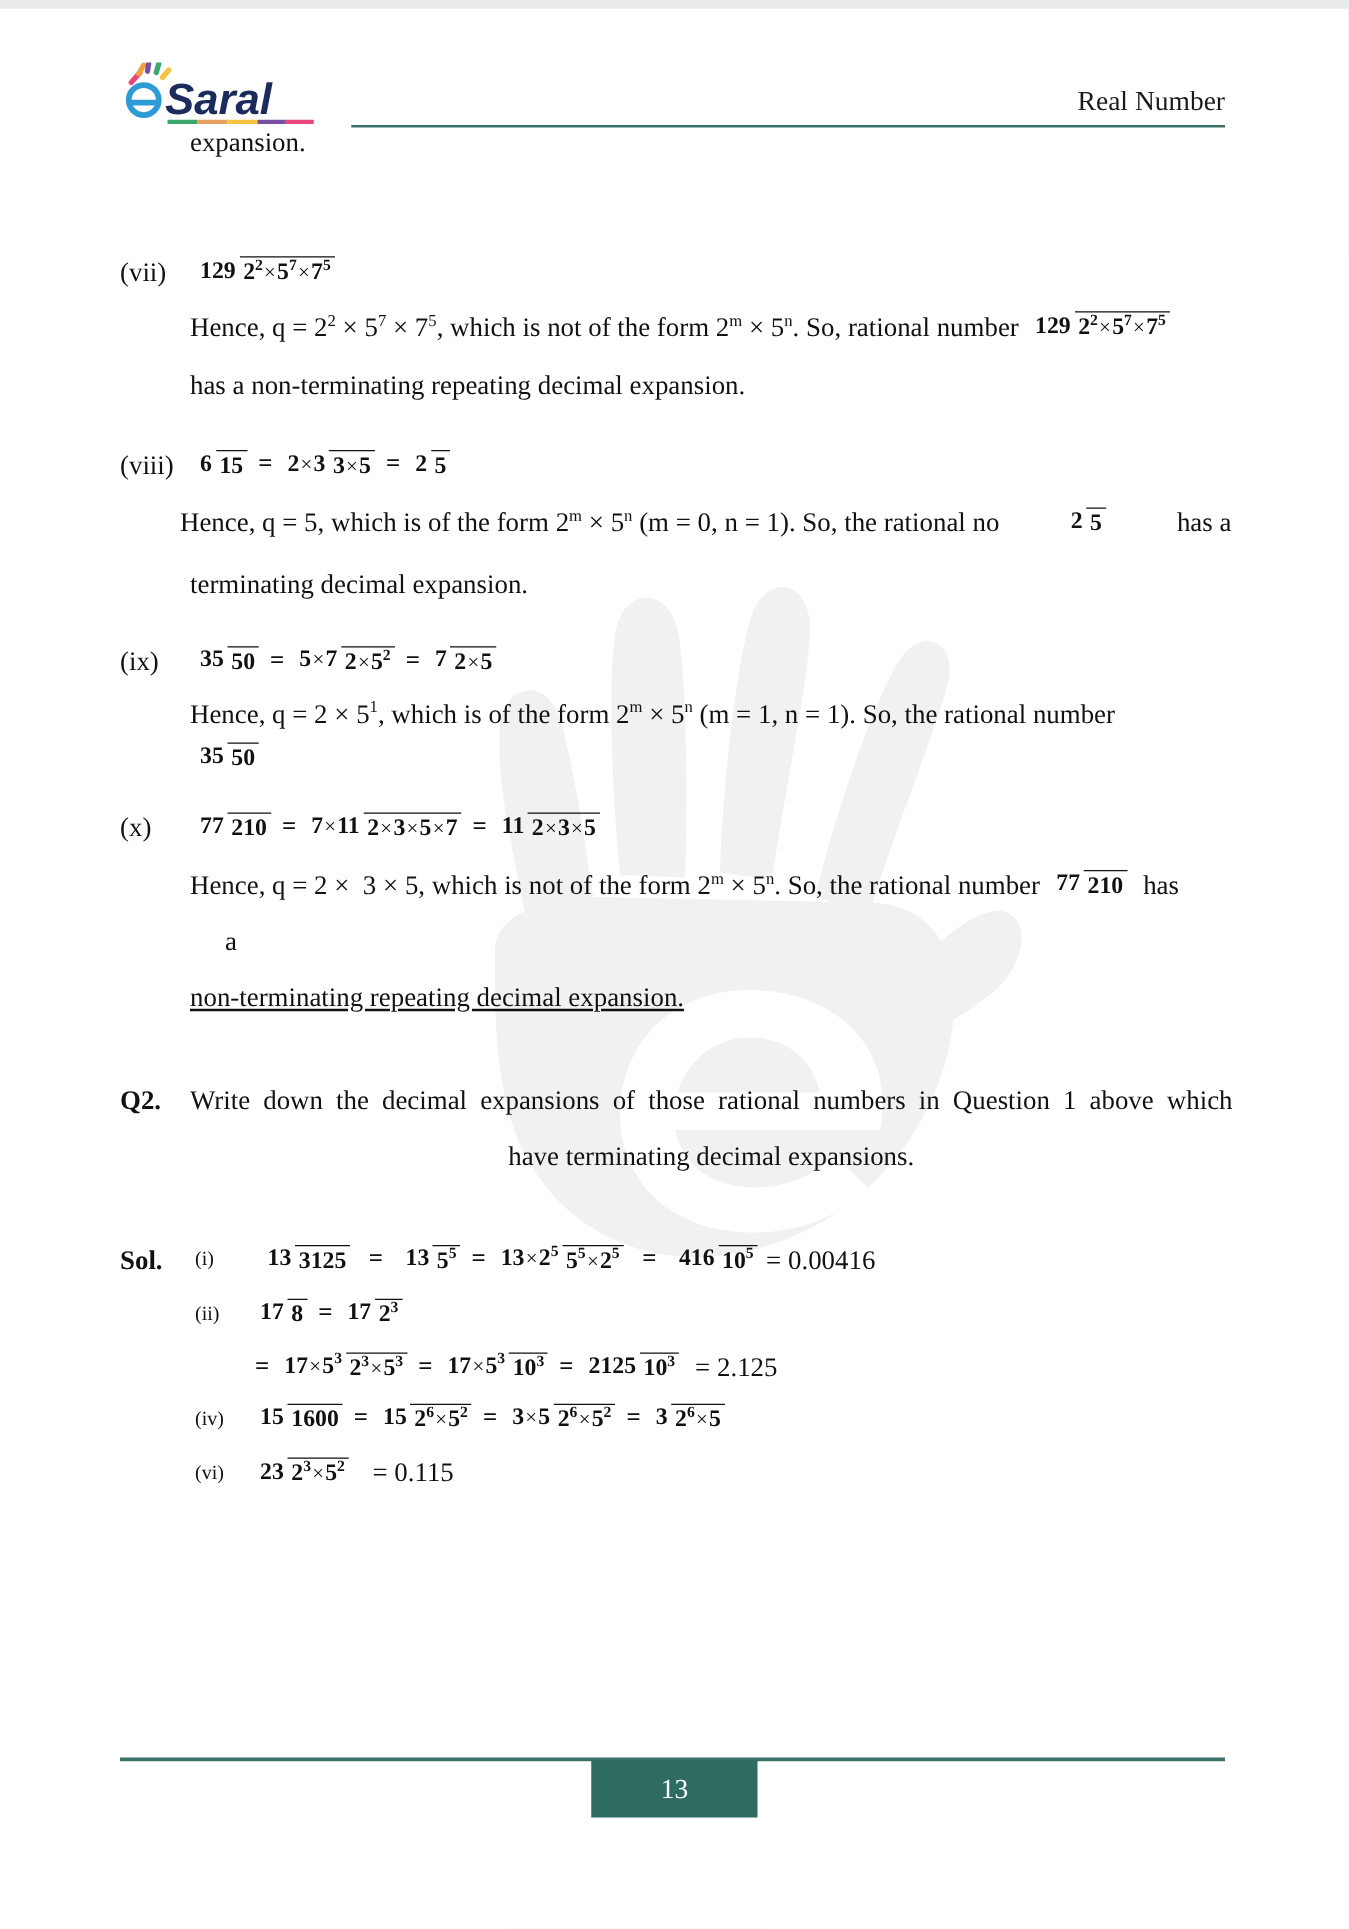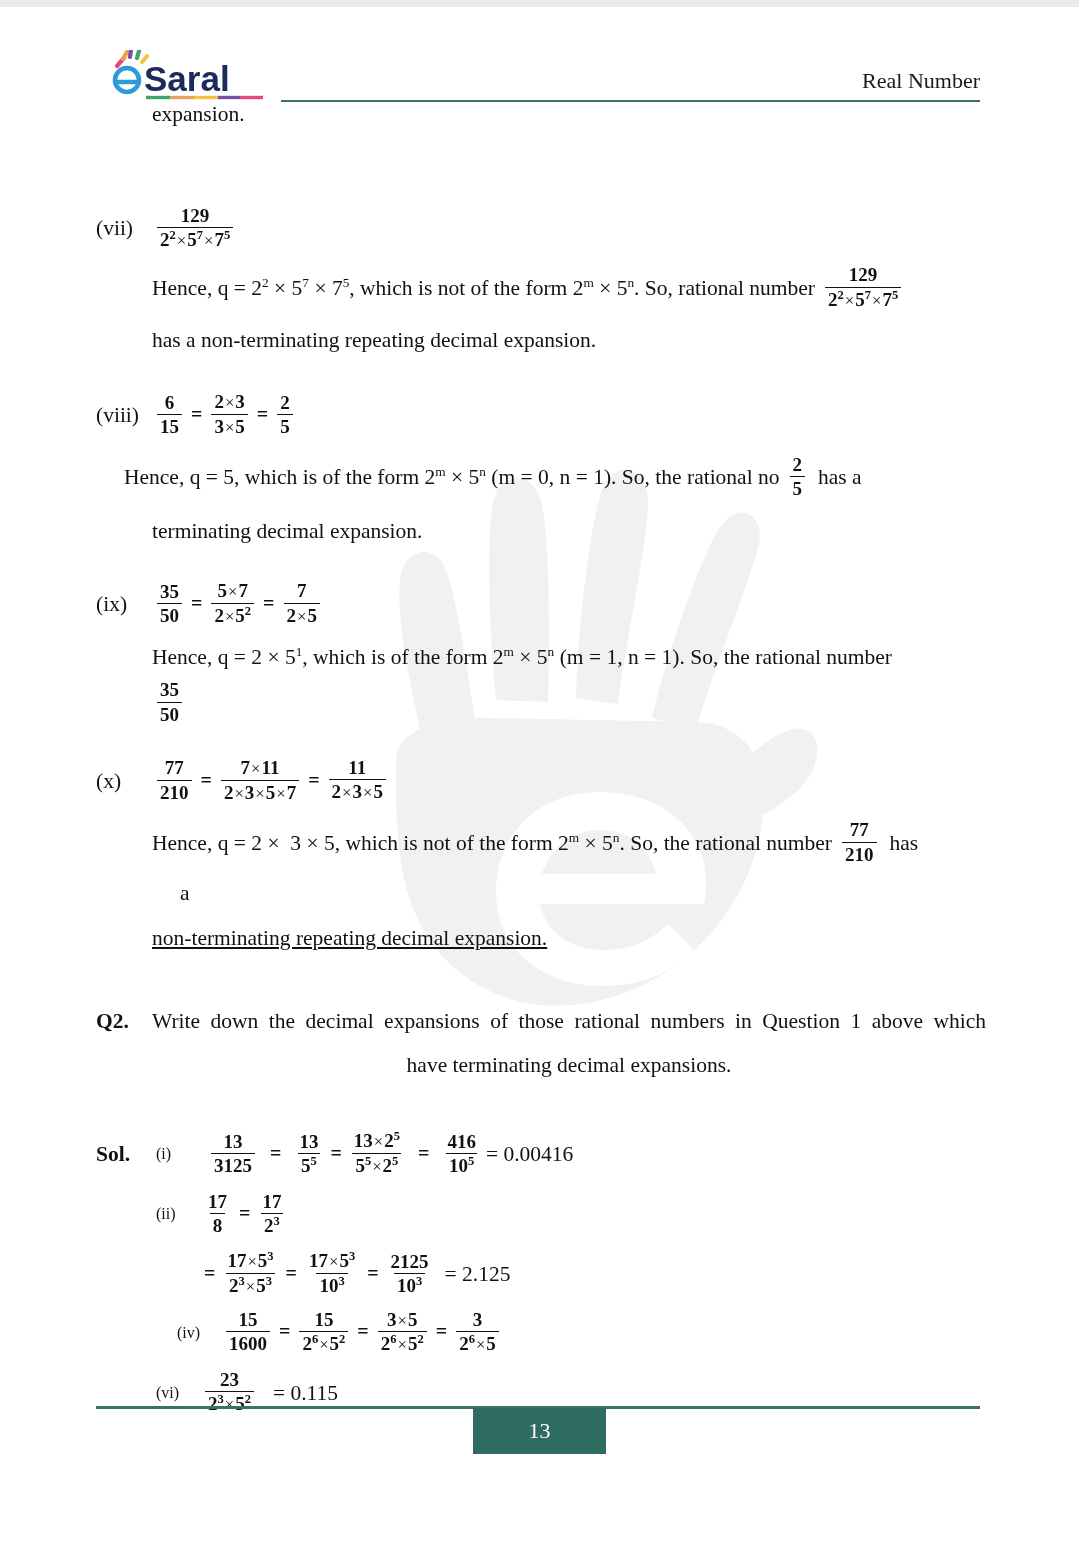--- a/index.html
+++ b/index.html
@@ -44,22 +44,22 @@
   .header {
     position: absolute;
     left: 96px;
     top: 46px;
     width: 884px;
     height: 58px;
     z-index: 2;
   }
   .logo {
     position: absolute;
-    left: 12px; top: 4px;
-    width: 160px; height: 52px;
+    left: 0; top: 4px;
+    width: 160px; height: 52px; font-style: italic;
   }
   .logo-svg { display: block; }
   .header-rule {
     position: absolute;
     left: 185px;
     top: 54px;
     width: 699px;
     height: 0;
     border-top: 2.5px solid #3a7068;
   }
@@ -111,21 +111,21 @@
   }
   .justify {
     text-align: justify;
     text-align-last: justify;
   }
   .nojust { text-align: center; }
 
   
   .frac {
     display: inline-flex;
-    flex-direction: column;
+    flex-direction: row;
     align-items: center;
     vertical-align: middle;
     margin: 0 5px;
     font-weight: bold;
     font-size: 19px;
     line-height: 1.12;
     position: relative;
     top: -1px;
   }
   .frac .num {
@@ -268,21 +268,21 @@
           <span class="num">2<span class="times">×</span>3</span>
           <span class="den">3<span class="times">×</span>5</span>
         </span>
         <span class="eq">=</span>
         <span class="frac">
           <span class="num">2</span>
           <span class="den">5</span>
         </span>
       </div>
 
-      <div class="rowc" style="margin-left:28px; margin-top:16px;">
+      <div class="rowc" style="margin-left:48px; margin-top:16px;gap:44px;">
         <span class="txt body-txt">Hence, q = 5, which is of the form 2<sup>m</sup> × 5<sup>n</sup> (m = 0, n = 1). So, the rational no</span>
         <span class="frac" style="margin-left:10px;">
           <span class="num">2</span>
           <span class="den">5</span>
         </span>
         <span class="body-txt" style="margin-left:8px;">has a</span>
       </div>
 
       <div class="ln body-txt" style="margin-left:56px; margin-top:14px;">terminating decimal expansion.</div>
     </div>
@@ -418,21 +418,21 @@
         <span class="eq">=</span>
         <span class="frac">
           <span class="num">2125</span>
           <span class="den">10<sup>3</sup></span>
         </span>
         <span class="body-txt" style="margin-left:8px;">= 2.125</span>
       </div>
 
       <div class="rowc" style="margin-top:12px;">
         <div style="flex:0 0 60px;"></div>
-        <div style="flex:0 0 44px;margin-left:21px;">(iv)</div>
+        <div style="flex:0 0 44px;">(iv)</div>
         <span class="frac">
           <span class="num">15</span>
           <span class="den">1600</span>
         </span>
         <span class="eq">=</span>
         <span class="frac">
           <span class="num">15</span>
           <span class="den">2<sup>6</sup><span class="times">×</span>5<sup>2</sup></span>
         </span>
         <span class="eq">=</span>

